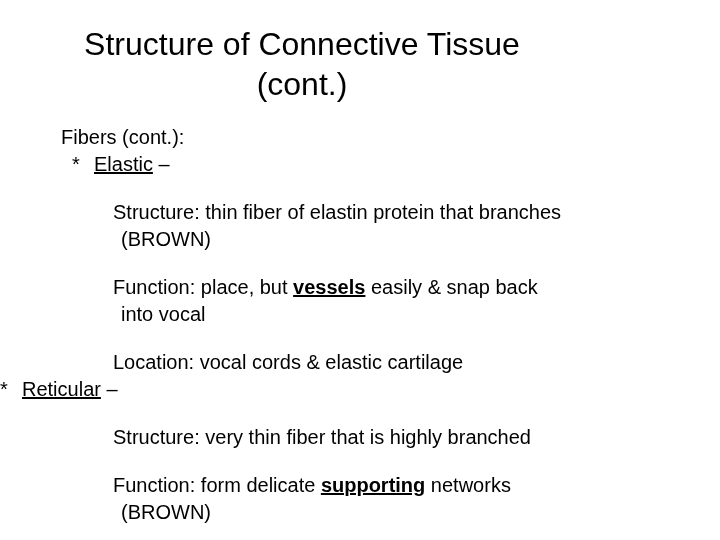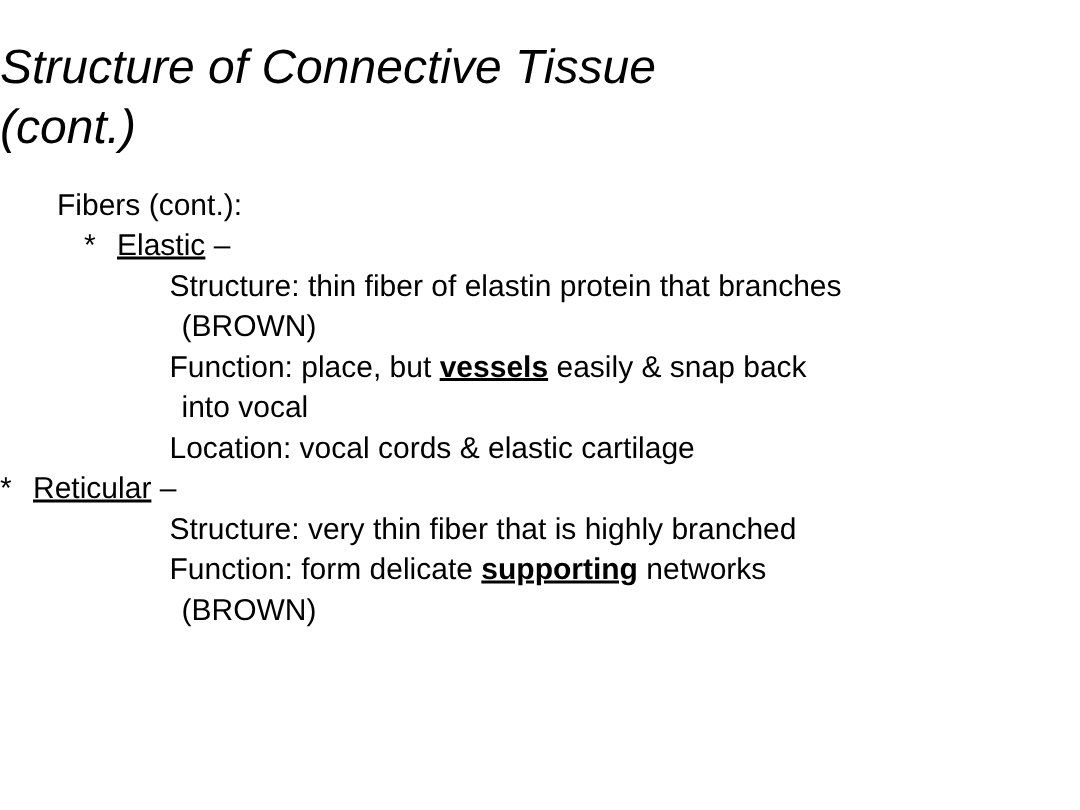--- a/index.html
+++ b/index.html
@@ -21,21 +21,21 @@
     height: 540px;
     background: #ffffff;
   }
 
   
   .title-block {
     position: absolute;
     left: 0;
     top: 24px;
     width: 604px;
-    font-style: italic;
+    text-align: center;
   }
   .title-line {
     font-size: 32px;
     line-height: 40px;
     font-weight: normal;
     letter-spacing: 0px;
     white-space: nowrap;
   }
 
   
@@ -47,24 +47,24 @@
     font-size: 20px;
     line-height: 27px;
   }
 
   .line {
     white-space: nowrap;
     height: 27px;
   }
 
   
-  .lvl-head   { padding-left: 38px; }
-  .lvl-bul-a  { padding-left: 56px; }
+  .lvl-head   { padding-left: 38px; margin-left: 23px; }
+  .lvl-bul-a  { padding-left: 72px; }
   .lvl-bul-b  { }
-  .lvl-sub    { padding-left: 113px; }
+  .lvl-sub    { padding-left: 113px; margin-top: 21px; }
   .lvl-wrap   { padding-left: 121px; }
 
   .bullet-star {
     display: inline-block;
     width: 22px;
   }
 
   .u        { text-decoration: underline; }
   .bu       { font-weight: bold; text-decoration: underline; }
   .nodash   { text-decoration: none; }

